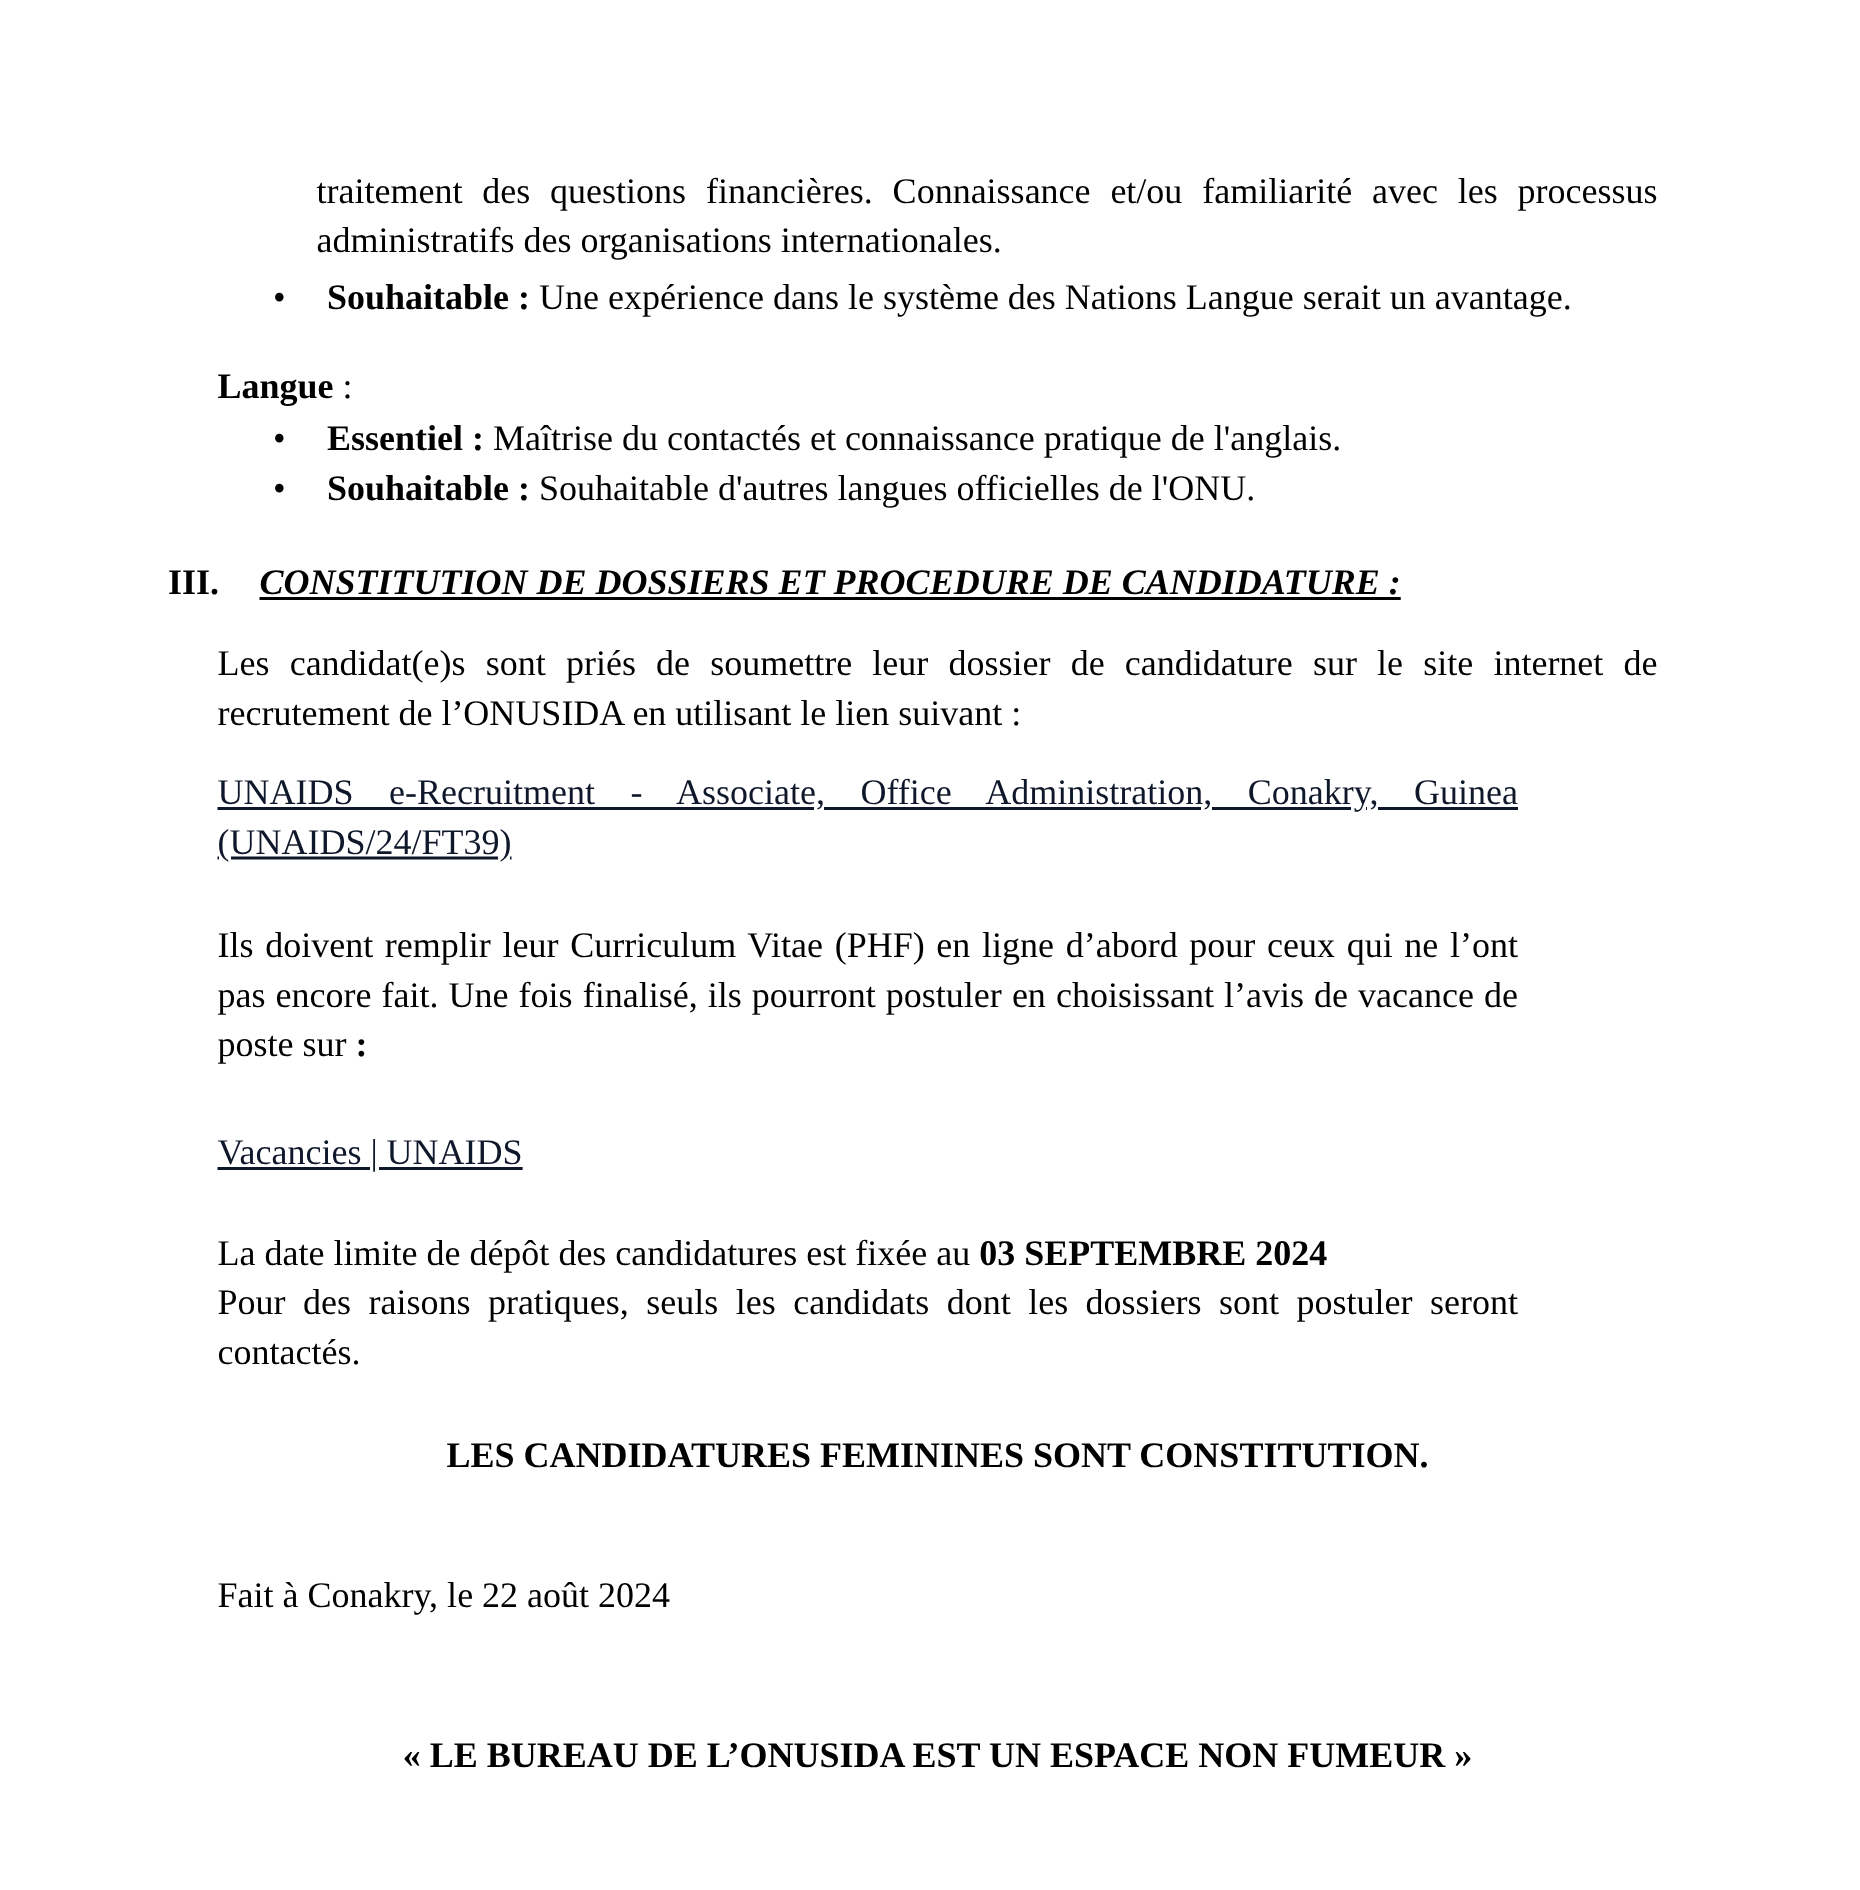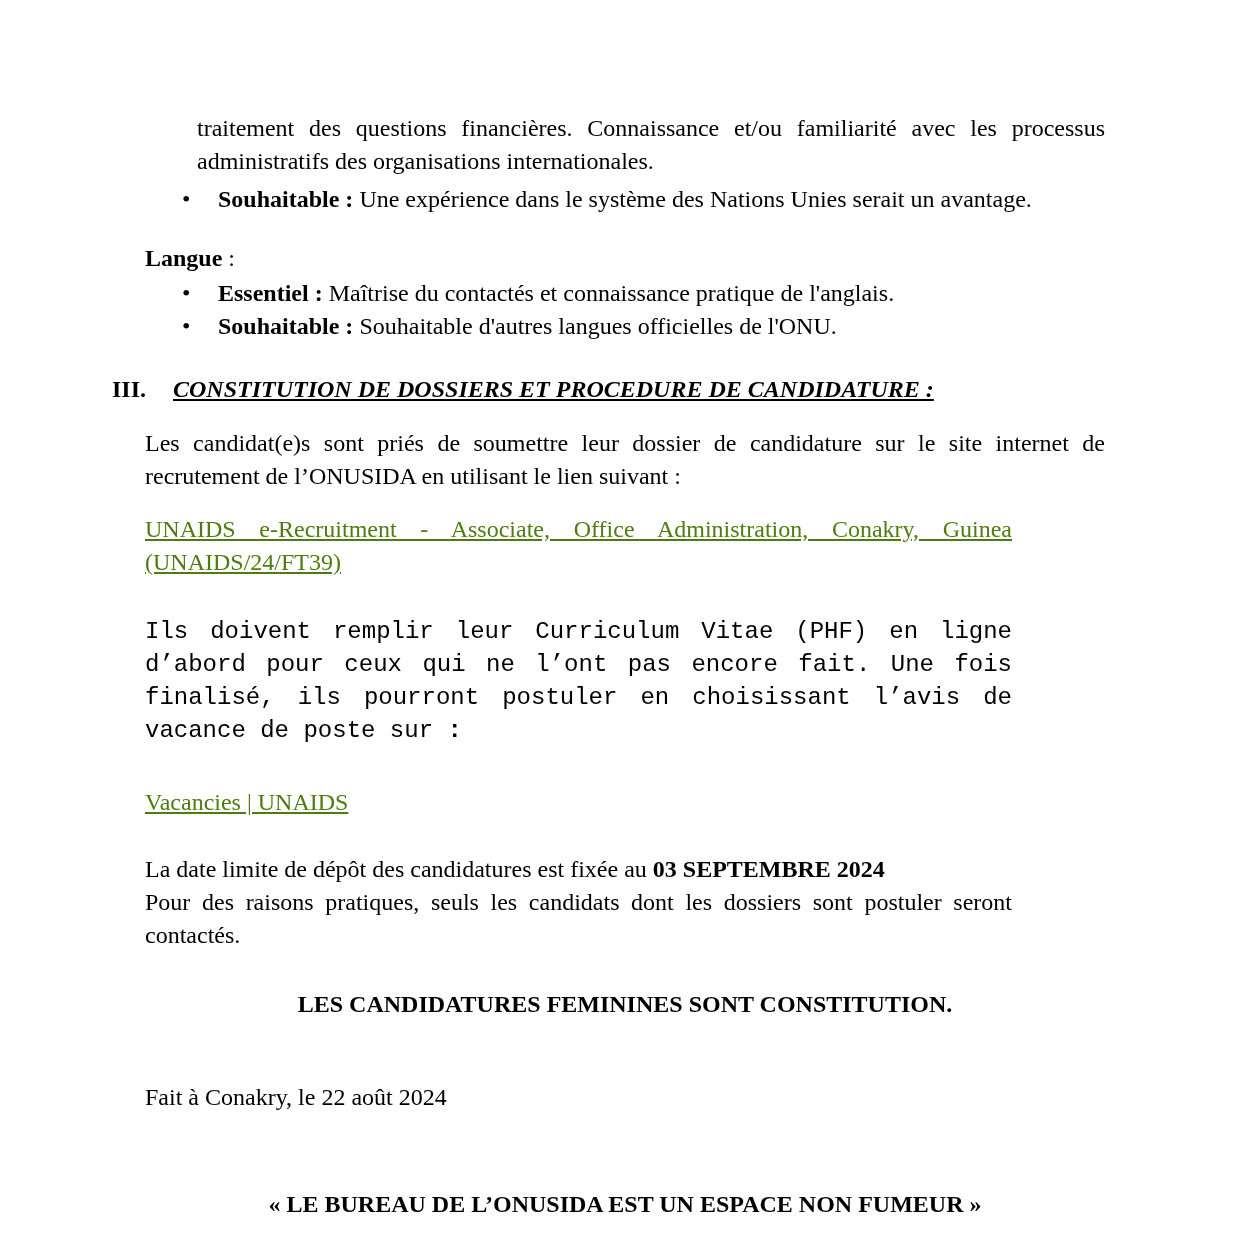--- a/index.html
+++ b/index.html
@@ -13,21 +13,21 @@
     height: 1260px;
     background: #ffffff;
     box-sizing: border-box;
     padding: 112px 135px 0 145px;
     font-family: "Liberation Serif", "DejaVu Serif", serif;
     font-size: 24px;
     line-height: 33px;
     color: #000000;
   }
   .p-cont {
-    margin: 0 0 0 52px;
+    margin: 0 0 0 66px;
     text-align: justify;
   }
   .bullet-item {
     display: flex;
     align-items: flex-start;
   }
   .bullet-item .marker {
     flex: 0 0 36px;
     margin-left: 37px;
     box-sizing: border-box;
@@ -52,39 +52,38 @@
   }
   .h3-title {
     text-decoration: underline;
     font-style: italic;
   }
   .p-intro {
     margin-top: 21px;
     text-align: justify;
   }
   .doclink {
-    color: #4d7c0f;
+    color: #0f172a;
     text-decoration: underline;
     cursor: pointer;
     font-family: Liberation Serif, serif;
   }
   .a-recruitment {
     display: block;
     margin-top: 20px;
     margin-right: 93px;
   }
   .jline {
     text-align: justify;
     text-align-last: justify;
   }
   .p-cv {
     margin-top: 36px;
     margin-right: 93px;
     text-align: justify;
-    font-family: Liberation Mono, monospace;
   }
   .a-vacancies {
     display: inline-block;
     margin-top: 39px;
   }
   .p-deadline {
     margin-top: 34px;
   }
   .p-contact {
     margin-top: 0;
@@ -108,21 +107,21 @@
 </style>
 </head>
 <body>
 
 <div class="page">
 
   <div class="p-cont">traitement des questions financières. Connaissance et/ou familiarité avec les processus administratifs des organisations internationales.</div>
 
   <div class="bullet-item bullet-first">
     <span class="marker">•</span>
-    <span class="b-text"><b class="bold">Souhaitable :</b><span> Une expérience dans le système des Nations Unies serait un avantage.</span></span>
+    <span class="b-text"><b class="bold">Souhaitable :</b><span> Une expérience dans le système des Nations Langue serait un avantage.</span></span>
   </div>
 
   <div class="langue-line">
     <span class="bold underline">Langue</span><span> :</span>
   </div>
 
   <div class="bullet-item bullet-lang1">
     <span class="marker">•</span>
     <span class="b-text"><b class="bold">Essentiel :</b><span> Maîtrise du contactés et connaissance pratique de l'anglais.</span></span>
   </div>

